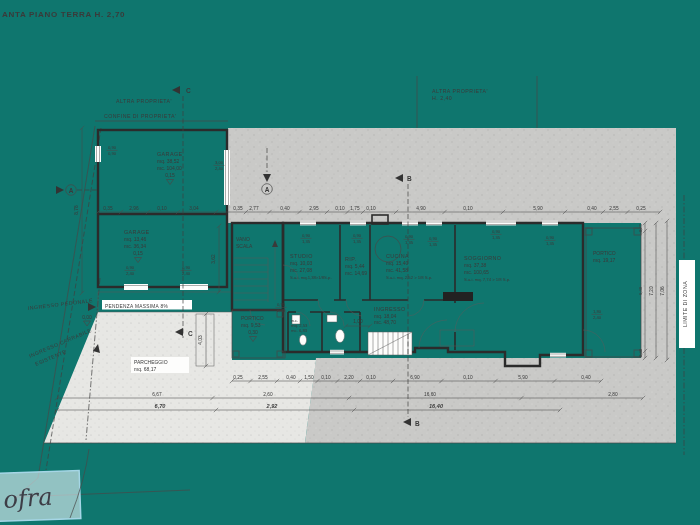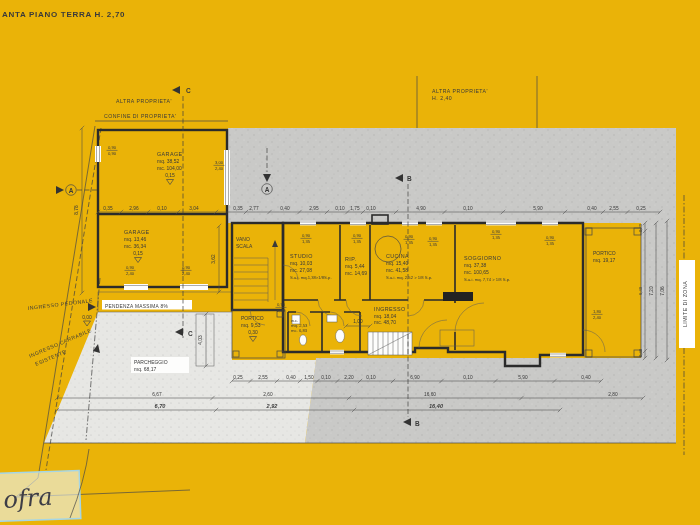--- a/index.html
+++ b/index.html
@@ -1,16 +1,16 @@
 <!DOCTYPE html>
 <html><head>
 <meta charset="utf-8">
 <style>
   html,body{margin:0;padding:0;background:#ffffff;}
-  .stage{position:relative;width:700px;height:525px;background:#eab308;overflow:hidden;
+  .stage{position:relative;width:700px;height:525px;background:#0f766e;overflow:hidden;
          font-family:"Liberation Sans",sans-serif;}
   svg text{font-family:"Liberation Sans",sans-serif;fill:#3a3a3a;}
   .title{font-size:8px;font-weight:bold;letter-spacing:.7px;}
   .site{font-size:5.2px;letter-spacing:.5px;}
   .rmt{font-size:5.4px;letter-spacing:.4px;}
   .rm{font-size:5px;}
   .tiny{font-size:4.2px;}
   .dimtext{font-size:4.8px;}
   .boldit{font-weight:bold;font-style:italic;font-size:5.6px;}
   .marker{font-size:6.5px;font-weight:bold;}

